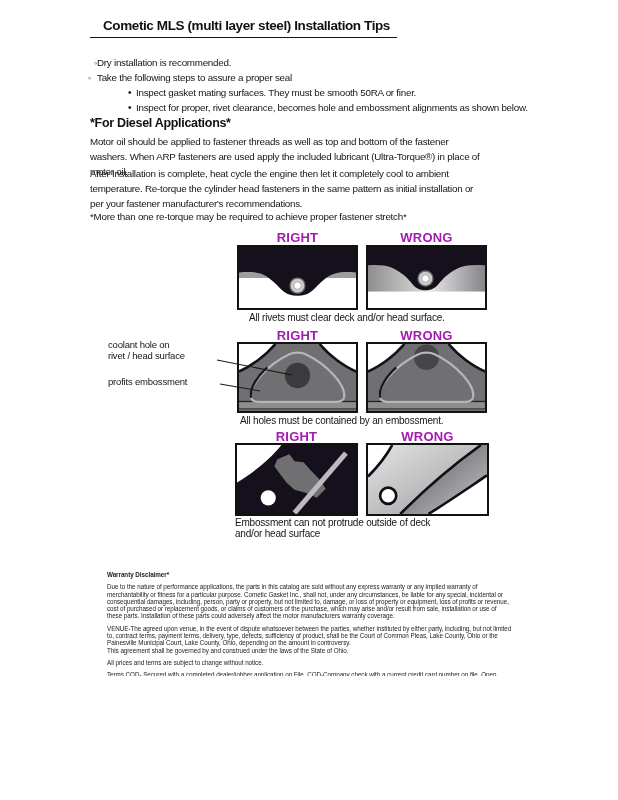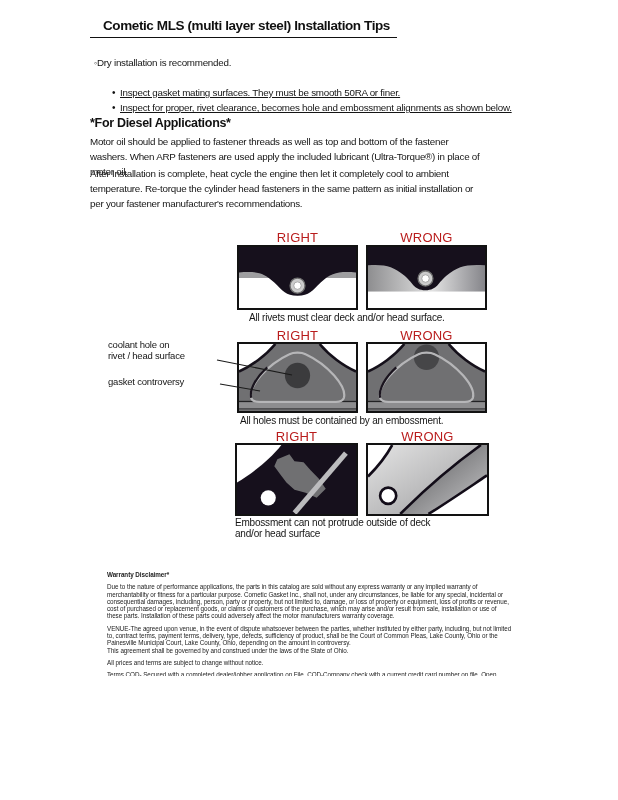--- a/index.html
+++ b/index.html
@@ -8,32 +8,32 @@
   .abs{position:absolute;}
   .nw{white-space:nowrap;}
 
   .title{left:90px;top:18px;width:294px;margin:0;padding:0 0 4px 13px;
          font-size:13.5px;font-weight:bold;letter-spacing:-0.4px;
          border-bottom:1.6px solid #111;color:#111;}
 
   .line{font-size:9.8px;letter-spacing:-0.25px;color:#151515;}
   .bullet{left:88px;}
   .bullet .mk{display:inline-block;width:9px;font-size:9px;color:#333;}
-  .sub{left:112px;text-decoration:underline;}
+  .sub{left:128px;}
   .sub .mk{display:inline-block;width:8px;font-size:10px;color:#111;}
 
   .b1{top:42px;} .b2{top:57px;text-align:right;} .b3{top:72px;}
   .sb1{top:87px;} .sb2{top:102px;}
 
   .h2{left:90px;top:116px;font-size:12.5px;font-weight:bold;letter-spacing:-0.3px;color:#111;}
   .para{left:90px;width:392px;font-size:9.8px;line-height:15px;letter-spacing:-0.25px;color:#151515;}
   .p1{top:134px;} .p2{top:166px;}
   .note{left:90px;top:211px;font-size:9.8px;letter-spacing:-0.25px;color:#151515;}
 
-  .dlabel{font-size:13px;font-weight:normal;letter-spacing:0.2px;text-align:center;color:#b91c1c;}
+  .dlabel{font-size:13px;font-weight:bold;letter-spacing:0.2px;text-align:center;color:#a21caf;}
   .g1{top:230px;} .g2{top:328px;} .g3{top:429px;}
   .colL{left:237px;width:121px;} .colR{left:366px;width:121px;}
   .colL3{left:235px;width:123px;} .colR3{left:366px;width:123px;}
 
   .dbox{border:2.5px solid #121212;background:#fff;box-sizing:border-box;}
   .r1{top:245px;height:65px;} .r2{top:342px;height:71px;} .r3{top:443px;height:73px;}
   .dbox svg{display:block;width:100%;height:100%;}
 
   .caption{font-size:10px;letter-spacing:-0.2px;color:#151515;}
   .c1{left:237px;top:312px;margin-left:12px;} .c2{left:240px;top:415px;}
@@ -54,26 +54,28 @@
   .footer{left:385px;top:760px;font-size:11px;letter-spacing:0.2px;color:#222;}
 </style>
 </head>
 <body>
 
 <div class="page">
 
   <h1 class="abs title">Cometic MLS (multi layer steel) Installation Tips</h1>
 
   <div class="abs line bullet b2 nw"><span class="mk">◦</span><span>Dry installation is recommended.</span></div>
+  <div class="abs line bullet b3 nw"><span class="mk">◦</span><span>Take the following steps to assure a proper seal</span></div>
   <div class="abs line sub sb1 nw"><span class="mk">•</span><span>Inspect gasket mating surfaces.  They must be smooth 50RA or finer.</span></div>
   <div class="abs line sub sb2 nw"><span class="mk">•</span><span>Inspect for proper, rivet clearance, becomes hole and embossment alignments as shown below.</span></div>
 
   <div class="abs h2">*For Diesel Applications*</div>
   <div class="abs para p2">After Installation is complete, heat cycle the engine then let it completely cool to ambient temperature. Re-torque the cylinder head fasteners in the same pattern as initial installation or per your fastener manufacturer's recommendations.</div>
   <div class="abs para p1">Motor oil should be applied to fastener threads as well as top and bottom of the fastener washers. When ARP fasteners are used apply the included lubricant (Ultra-Torque®) in place of motor oil.</div>
+  <div class="abs note nw">*More than one re-torque may be required to achieve proper fastener stretch*</div>
 
   <div class="abs dlabel g1 colL">RIGHT</div>
   <div class="abs dlabel g1 colR">WRONG</div>
 
   <div class="abs dbox r1 colL">
     <svg viewBox="0 0 116 60" preserveAspectRatio="none">
       <rect x="0" y="24" width="116" height="6.5" fill="#9e9ea0"></rect>
       <rect x="0" y="30.5" width="116" height="29.5" fill="#ffffff"></rect>
       <path d="M0,0 H116 V25 C98,24 92,25 81,35 C72,43.5 70,48 58,48 C46,48 44,43.5 35,35 C24,25 18,24 0,25 Z" fill="#16101c"></path>
       <circle cx="58" cy="38" r="7.4" fill="#cccccc" stroke="#6e6e6e" stroke-width="1.3"></circle>
@@ -96,21 +98,21 @@
       <circle cx="57" cy="31" r="3.7" fill="#ffffff" stroke="#9a9a9a" stroke-width="0.8"></circle>
     </svg>
   </div>
   <div class="abs caption c1 nw">All rivets must clear deck and/or head surface.</div>
 
   <div class="abs dlabel g2 colL">RIGHT</div>
   <div class="abs dlabel g2 colR">WRONG</div>
 
   <div class="abs sidelabel sl1 nw">coolant hole on</div>
   <div class="abs sidelabel sl2 nw">rivet / head surface</div>
-  <div class="abs sidelabel sl3 nw">gasket controversy</div>
+  <div class="abs sidelabel sl3 nw">profits embossment</div>
   <svg class="abs leader">
     <line x1="107" y1="24" x2="182" y2="39" stroke="#1a1a1a" stroke-width="1.1"></line>
     <line x1="110" y1="48" x2="150" y2="55" stroke="#1a1a1a" stroke-width="1.1"></line>
   </svg>
 
   <div class="abs dbox r2 colL">
     <svg viewBox="0 0 116 66" preserveAspectRatio="none">
       <rect x="0" y="0" width="116" height="66" fill="#707072"></rect>
       <rect x="0" y="56" width="116" height="1.4" fill="#222224"></rect>
       <rect x="0" y="57.4" width="116" height="6" fill="#8d8d8f"></rect>

